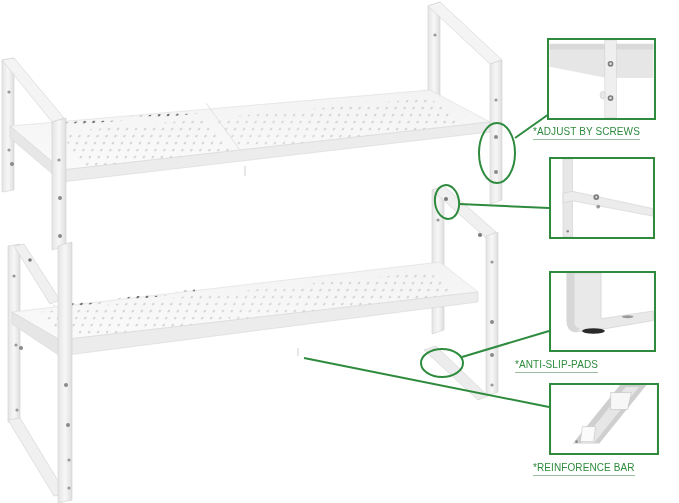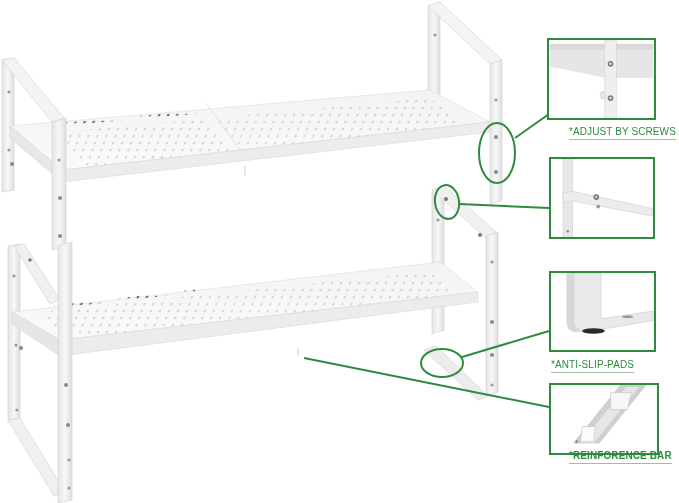--- a/index.html
+++ b/index.html
@@ -6,21 +6,20 @@
   body { width: 679px; height: 503px; position: relative; overflow: hidden; font-family: "Liberation Sans", "DejaVu Sans", sans-serif; }
   .stage { position: absolute; left: 0; top: 0; width: 679px; height: 503px; }
   .rack { position: absolute; left: 0; top: 0; }
   .callout-box {
     position: absolute; border: 2px solid #2e8b3e; background: #f7f7f7; overflow: hidden; box-sizing: border-box;
   }
   .callout-label {
     position: absolute; font-size: 10px; letter-spacing: 0.1px; color: #2e8b3e;
     border-bottom: 1px solid #9cbf9f; padding-bottom: 1px; white-space: nowrap; line-height: 12px;
     font-family: "Liberation Sans", "DejaVu Sans", sans-serif;
-    margin-left: 36px;
   }
   .box-art { position: absolute; left: 0; top: 0; width: 100%; height: 100%; }
 </style>
 </head>
 <body>
 
 <div class="stage">
 
   <svg class="rack" width="679" height="503" viewBox="0 0 679 503" xmlns="http://www.w3.org/2000/svg">
     <defs>
@@ -174,15 +173,15 @@
   <div class="callout-box" style="left:549px; top:383px; width:110px; height:72px;">
     <svg class="box-art" viewBox="0 0 110 72">
       <rect x="0" y="0" width="110" height="72" fill="#ffffff"></rect>
       <path d="M22 62 L72 0 L100 0 L50 62 Z" fill="#cfcfcf"></path>
       <path d="M30 62 L78 2 L92 2 L44 62 Z" fill="#e6e6e6"></path>
       <path d="M62 8 L84 8 L80 26 L62 26 Z" fill="#f7f7f7" stroke="#bdbdbd" stroke-width="0.6"></path>
       <path d="M32 44 L46 44 L44 60 L30 60 Z" fill="#fbfbfb" stroke="#bdbdbd" stroke-width="0.6"></path>
       <circle cx="26" cy="60" r="1.4" fill="#8a8a8a"></circle>
     </svg>
   </div>
-  <div class="callout-label" style="left:533px; top:450px;font-weight:bold;">*REINFORENCE BAR</div>
+  <div class="callout-label" style="left:533px; top:462px;">*REINFORENCE BAR</div>
 
 </div>
 
 </body></html>

